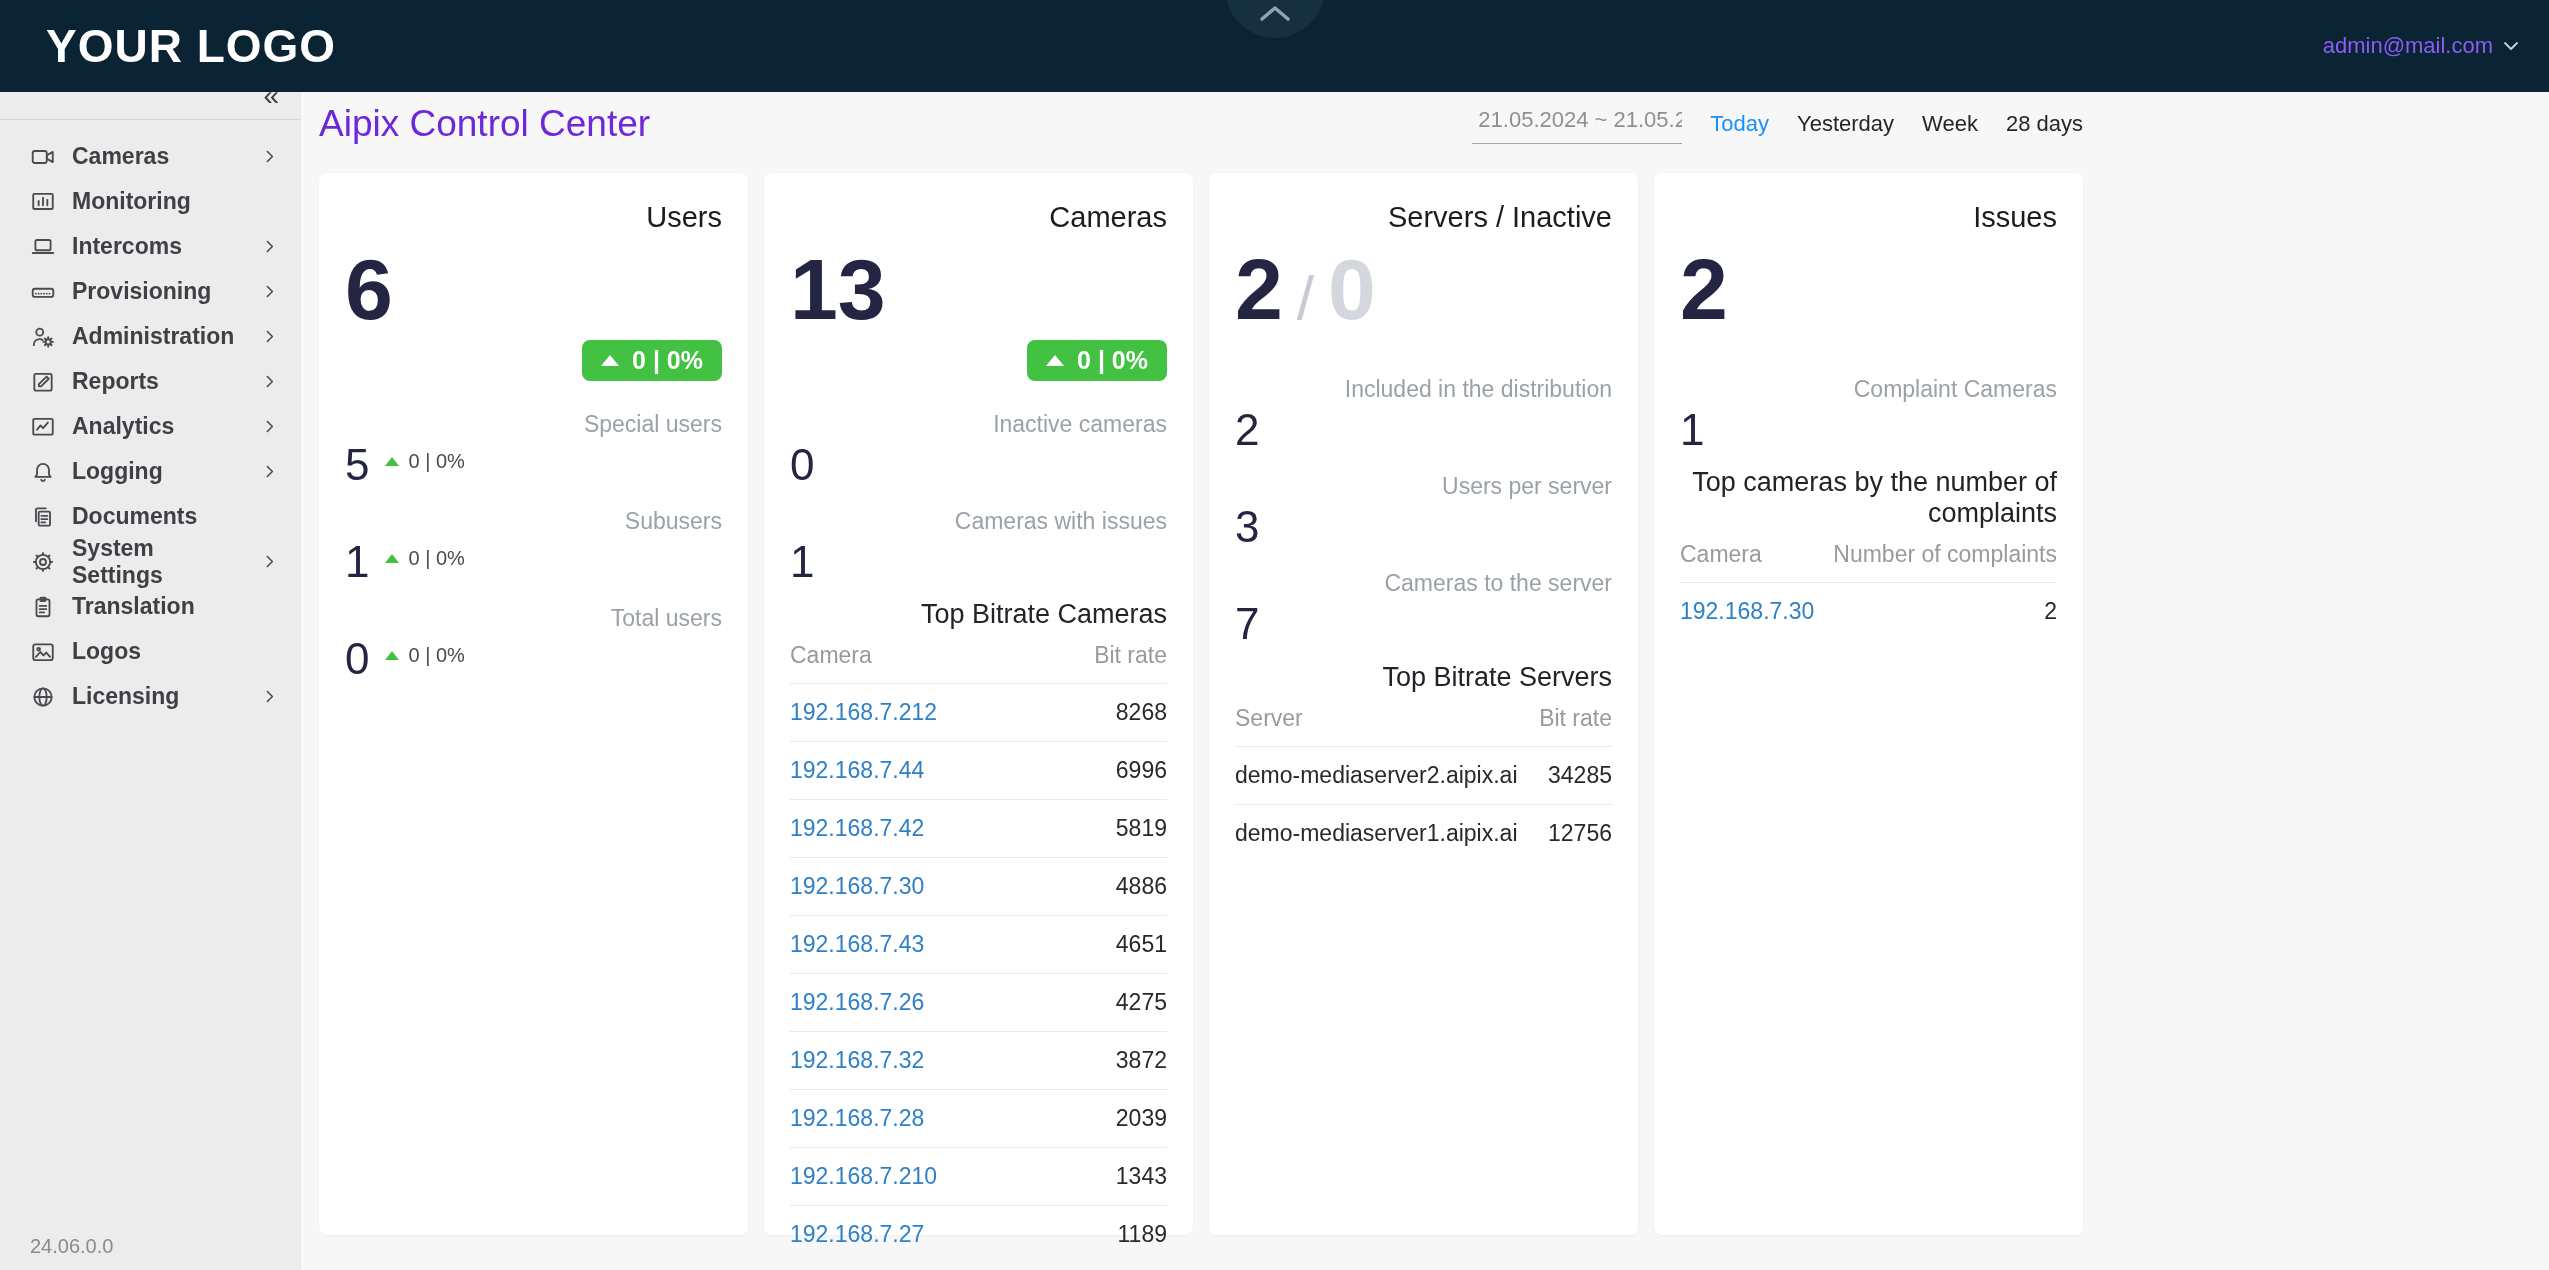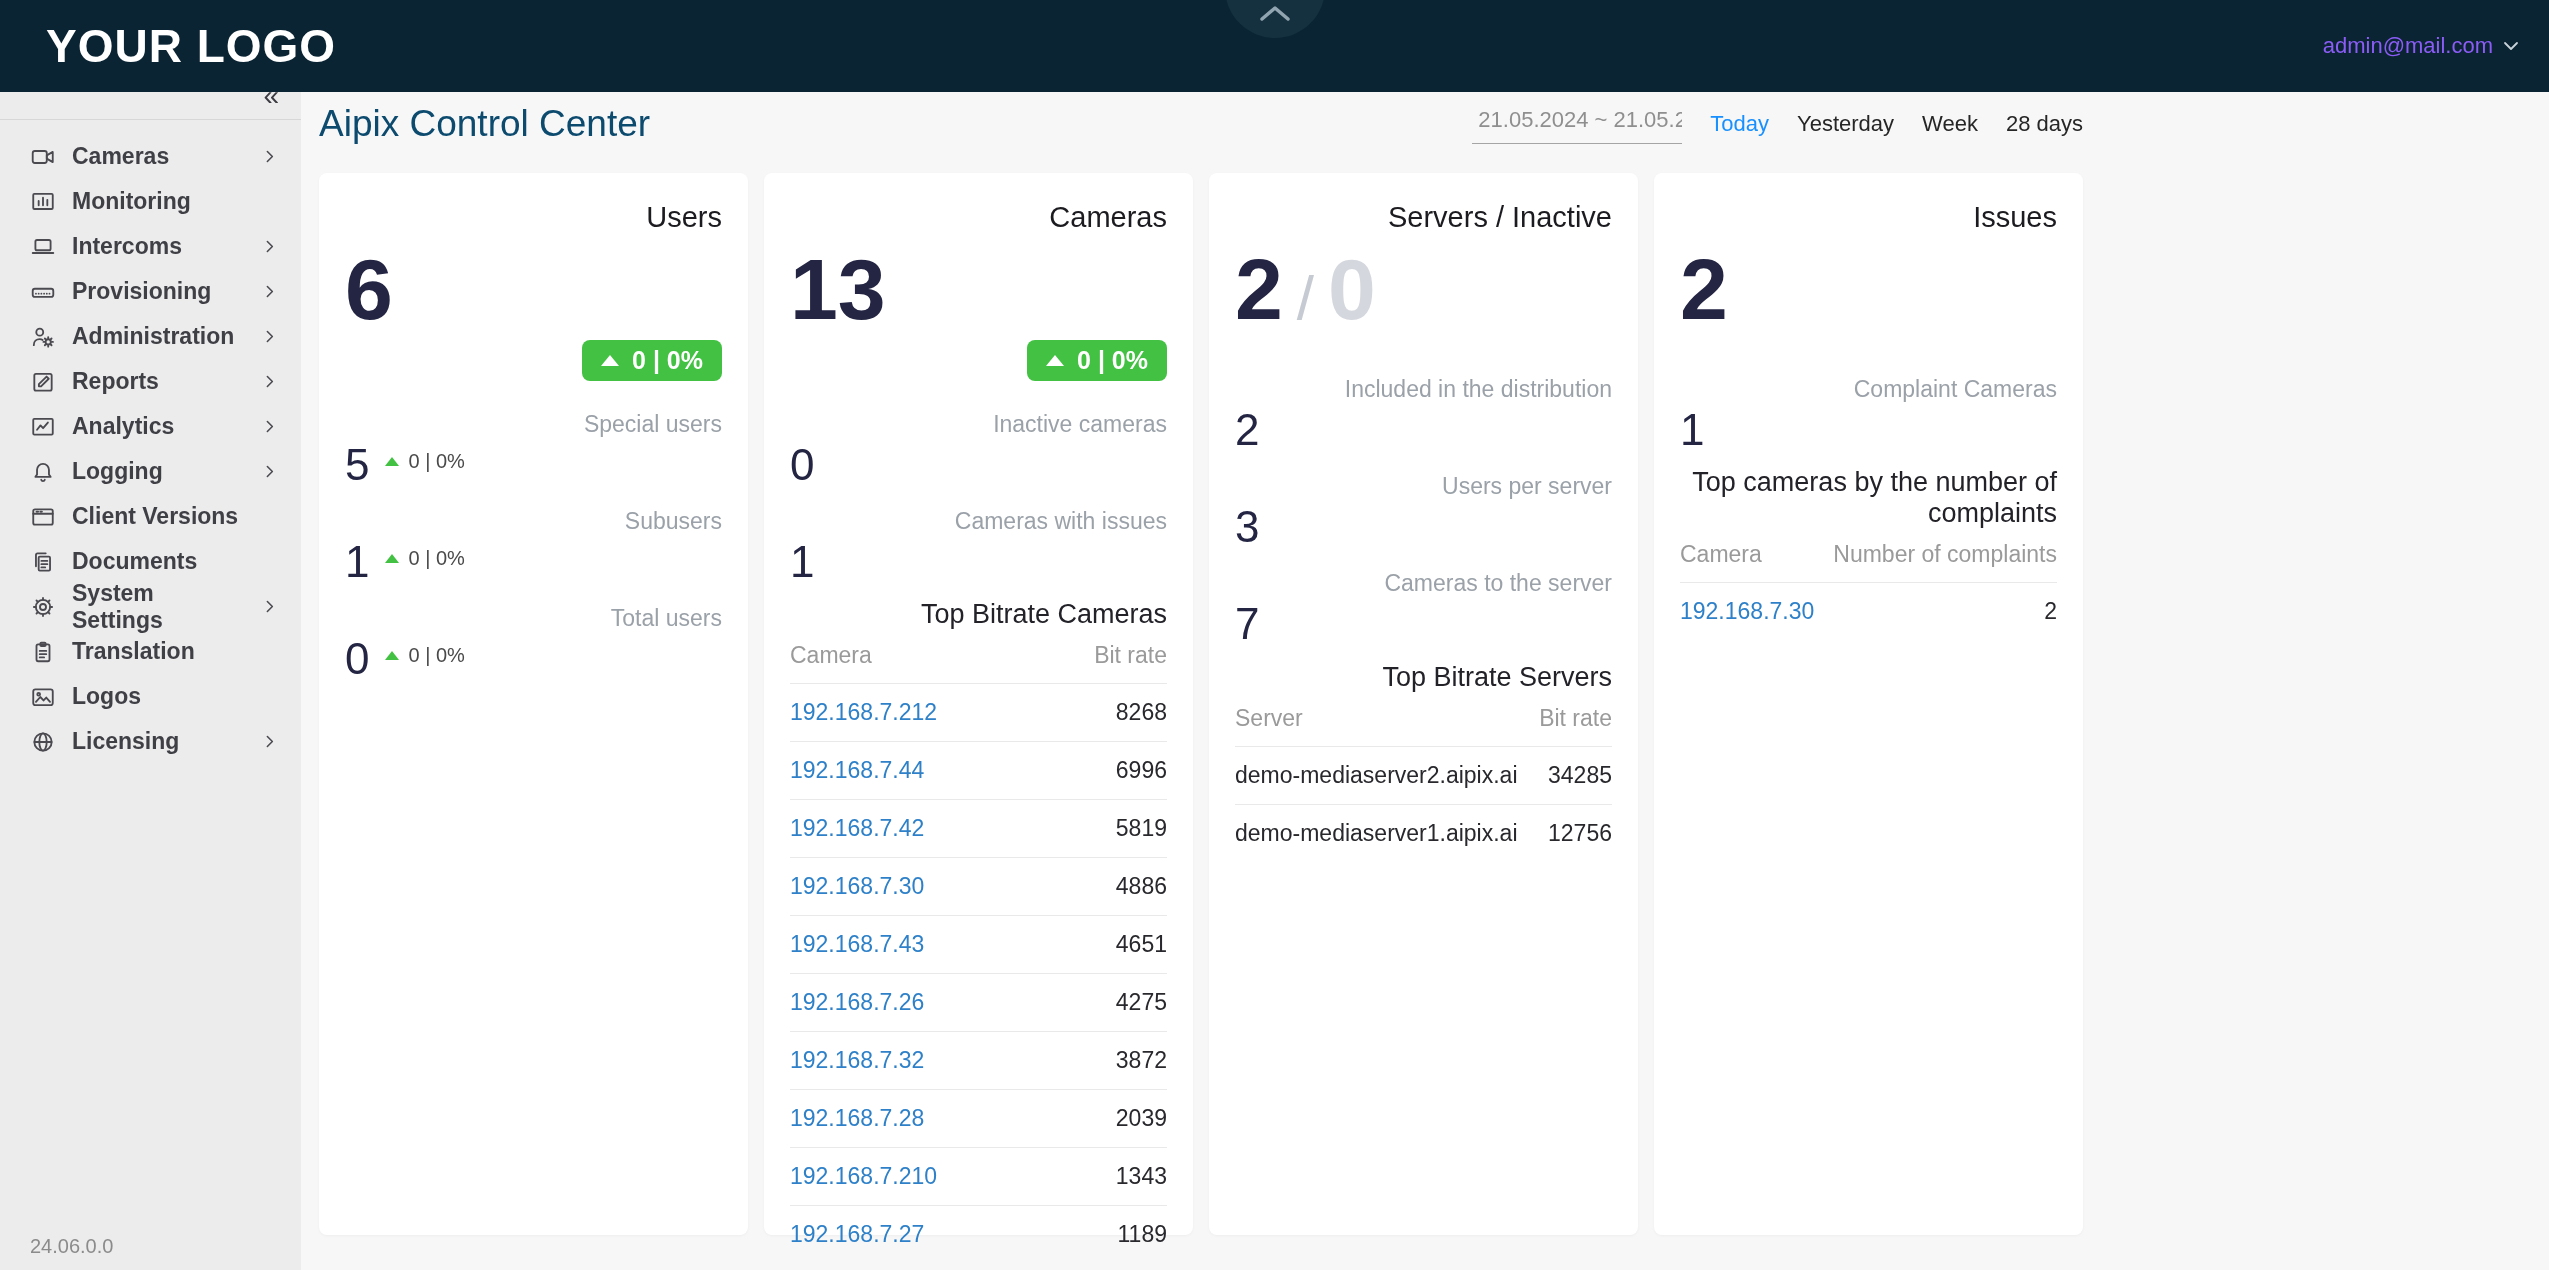--- a/index.html
+++ b/index.html
@@ -48,21 +48,21 @@
   .nav-item .nicon { flex:0 0 26px; display:flex; align-items:center; }
   .nav-item .nlabel { flex:1; font-size:23px; font-weight:700; color:#3f3f46; }
   .nav-item .nchev { flex:0 0 18px; display:flex; align-items:center; }
   .version { position:absolute; left:30px; bottom:12px; font-size:20px; color:#8b8b8b; }
   
   .content { position:absolute; left:301px; top:73px; right:0; bottom:0; background:#f7f7f8; }
   .content-header {
     display:flex; align-items:center; justify-content:space-between;
     width:1764px; margin:30px 0 0 18px;
   }
-  .page-title { font-size:37px; font-weight:400; color:#0c4a6e; }
+  .page-title { font-size:37px; font-weight:400; color:#6d28d9; }
   .controls { display:flex; align-items:center; gap:28px; }
   .date-input {
     width:210px; border:none; outline:none; background:transparent;
     border-bottom:1px solid #a5a5a5; color:#8f8f8f;
     font-family:"Liberation Sans", sans-serif; font-size:22px;
     padding:2px 0 10px 6px;
   }
   .range-btn { font-size:22px; color:#262626; cursor:pointer; }
   .range-btn.active { color:#1890ff; }
   
@@ -244,30 +244,20 @@
           </svg>
       </span>
       <span class="nlabel">Logging</span>
       <span class="nchev">
         <svg class="line" width="17" height="17" viewBox="0 0 24 24" style="stroke-width:2.2">
             <path d="M9 5l7 7-7 7"></path>
           </svg>
       </span>
     </div>
 
-    <div class="nav-item">
-      <span class="nicon">
-        <svg class="line" width="26" height="26" viewBox="0 0 24 24">
-            <rect x="3" y="5" width="18" height="14" rx="1.5"></rect>
-            <path d="M3 9h18M6 7h1.5M9.5 7h1.5"></path>
-          </svg>
-      </span>
-      <span class="nlabel">Client Versions</span>
-      <span class="nchev"></span>
-    </div>
 
     <div class="nav-item">
       <span class="nicon">
         <svg class="line" width="26" height="26" viewBox="0 0 24 24">
             <rect x="8" y="7" width="10.5" height="13" rx="1"></rect>
             <path d="M5.5 16V5.5A1.5 1.5 0 0 1 7 4h7.5"></path>
             <path d="M10.5 11h5.5M10.5 14h5.5M10.5 17h3.5"></path>
           </svg>
       </span>
       <span class="nlabel">Documents</span>

